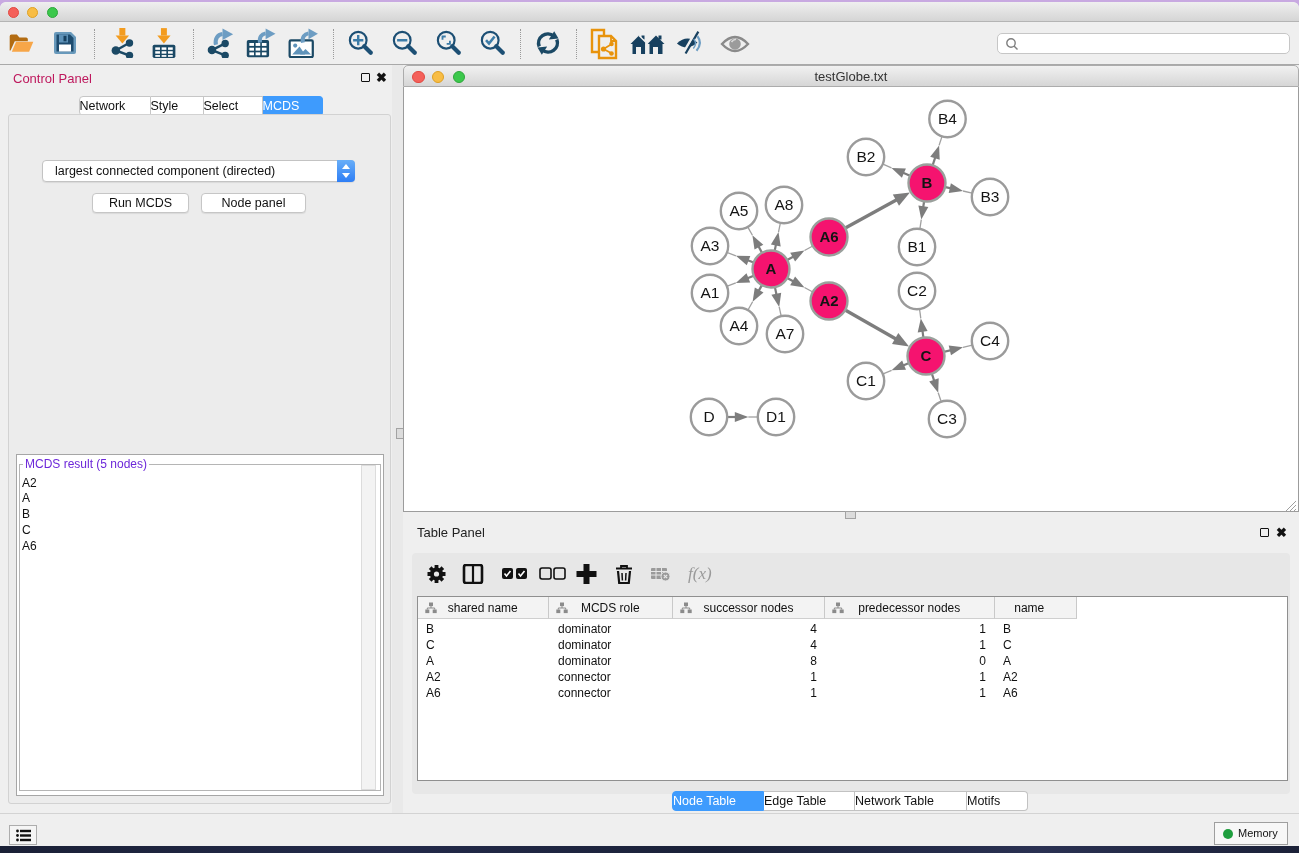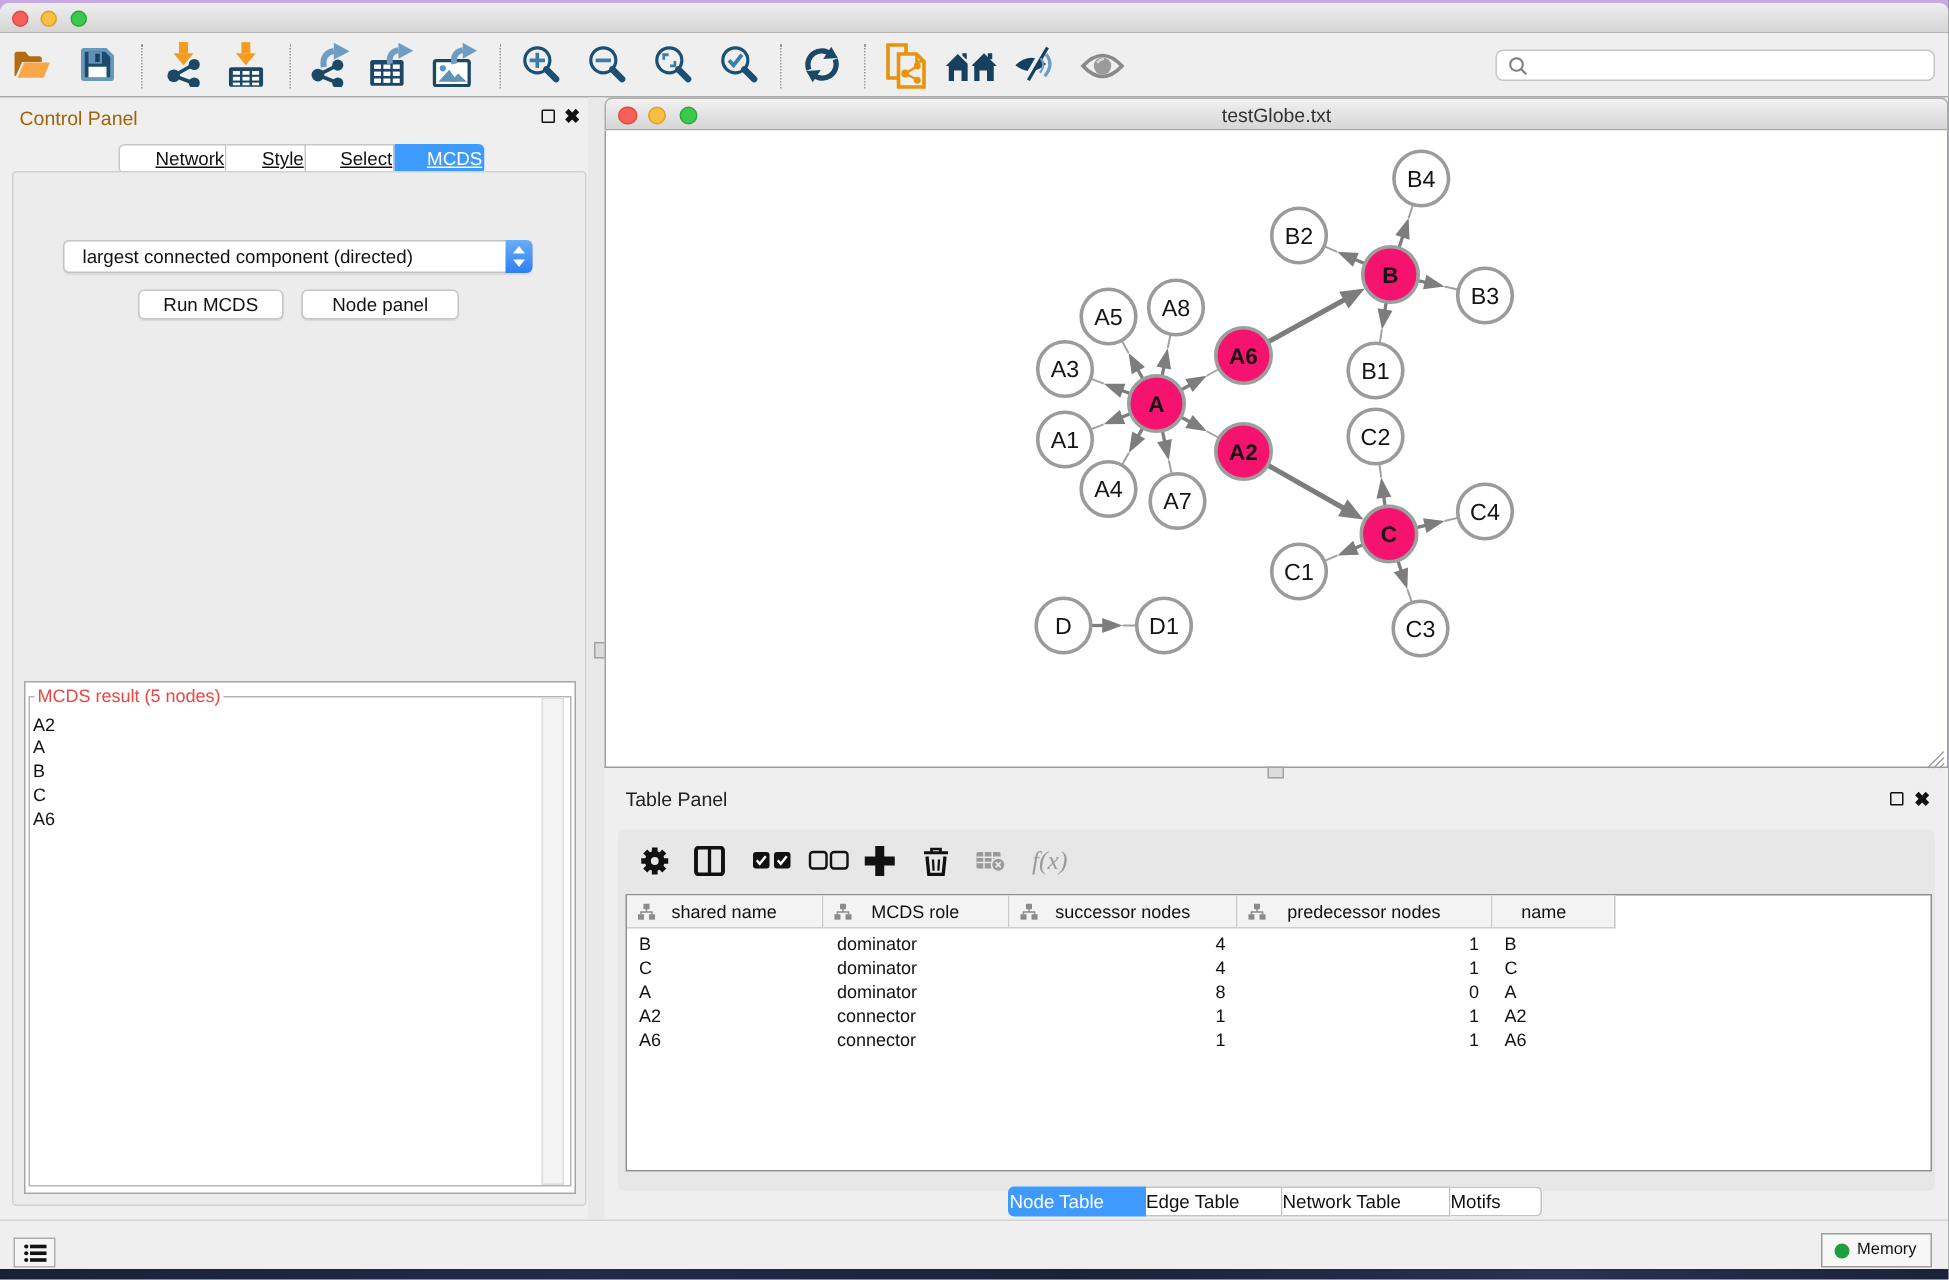--- a/index.html
+++ b/index.html
@@ -7,32 +7,32 @@
 body { position:relative; background:linear-gradient(90deg,#1a2036 0%,#232a4a 30%,#1a2138 55%,#2a3152 80%,#1b2138 100%); font-family:"Liberation Sans",sans-serif; }
 .abs { position:absolute; }
 #purple { top:0; left:0; width:1299px; height:10px; background:#c8a9e1; }
 #win { top:2px; left:0; width:1299px; height:844px; background:#efefef; border-radius:6px 6px 0 0; overflow:hidden; }
 #titlebar { top:0; left:0; width:1299px; height:20px; background:linear-gradient(#efefef,#d5d5d5); border-bottom:1px solid #b4b4b4; border-radius:6px 6px 0 0; }
 .tl { border-radius:50%; width:11px; height:11px; top:5px; }
 #title { width:100%; text-align:center; top:3px; font-size:13px; color:#3a3a3a; }
 #toolbar { top:21px; left:0; width:1299px; height:42px; background:#efefef; border-bottom:1px solid #a9a9a9; }
 .tsep { top:6px; width:1px; height:30px; border-left:1px dotted #9a9a9a; }
 #search { left:997px; top:10px; width:293px; height:21px; background:#fff; border:1px solid #c6c6c6; border-radius:5px; }
-#cp-title { left:13px; top:69px; font-size:13px; color:#a16207; }
+#cp-title { left:13px; top:69px; font-size:13px; color:#be185d; }
 .floatbtn { width:9px; height:9px; border:1.6px solid #111; border-radius:1px; }
 .closex { font-size:13px; font-weight:bold; color:#111; }
-.cptab { top:94px; height:20px; background:#fff; border:1px solid #c6c6c6; border-left:none; font-size:12.5px; color:#111; text-align:right; line-height:18px;text-decoration:underline; }
+.cptab { top:94px; height:20px; background:#fff; border:1px solid #c6c6c6; border-left:none; font-size:12.5px; color:#111; text-align:left; line-height:18px; }
 #cp-panel { left:8px; top:112px; width:383px; height:690px; background:#ececec; border:1px solid #d2d2d2; border-radius:3px; }
 #optlabel { left:8px; top:136px; width:383px; text-align:center; font-size:12.5px; color:#111; }
 #dropdown { left:42px; top:158px; width:313px; height:22px; background:#fff; border:1px solid #c3c3c3; border-radius:4px; font-size:12.5px; color:#111; line-height:20px; padding-left:12px; box-shadow:0 1px 1px rgba(0,0,0,0.08); }
 #stepper { right:-1px; top:-1px; width:18px; height:22px; background:linear-gradient(#68aef8,#2e7ef5); border-radius:0 4px 4px 0; }
 .btn { top:191px; height:20px; background:#fff; border:1px solid #c6c6c6; border-radius:4px; font-size:12.5px; color:#111; text-align:center; line-height:18px; box-shadow:0 1px 1px rgba(0,0,0,0.08); }
 #mcdswhite { left:16px; top:452px; width:368px; height:342px; background:#fff; border:1px solid #a6a6a6; }
 #titledborder { left:2px; top:8.5px; width:362px; height:327px; border:1px solid #b5b5b5; }
-#legend { left:6px; top:2px; background:#fff; padding:0 2px; font-size:12px; color:#ef4444; }
+#legend { left:6px; top:2px; background:#fff; padding:0 2px; font-size:12px; color:#6d28d9; }
 #scrolltrack { left:344px; top:9.5px; width:15px; height:325px; background:#f3f3f3; border:1px solid #dcdcdc; }
 .li { left:5px; font-size:12px; color:#111; }
 #vsplit { left:392px; top:63px; width:11px; height:748px; background:#e9e9e9; }
 #nw-title { left:403px; top:63px; width:896px; height:22px; background:linear-gradient(#f1f1f1,#d6d6d6); border:1px solid #acacac; border-radius:5px 5px 0 0; }
 .tl2 { border-radius:50%; width:12.5px; height:12.5px; top:4.5px; }
 #nw-name { width:100%; text-align:center; top:3px; font-size:13px; color:#333; }
 #nw-canvas { left:403px; top:85px; width:896px; height:425px; background:#fff; border:1px solid #9c9c9c; border-top:none; }
 #tp-title { left:417px; top:523px; font-size:13px; color:#222; }
 #tp-box { left:412px; top:551px; width:878px; height:241px; background:#e7e7e7; border-radius:4px; }
 #tbl-wrap { left:417px; top:594px; width:871px; height:185px; background:#fff; border:1px solid #8f8f8f; }

